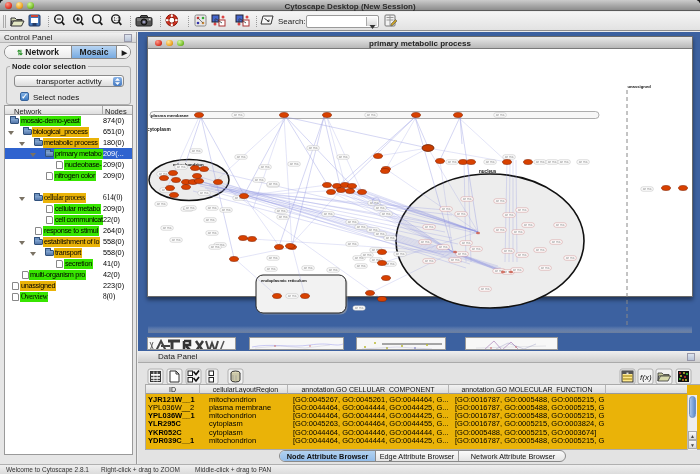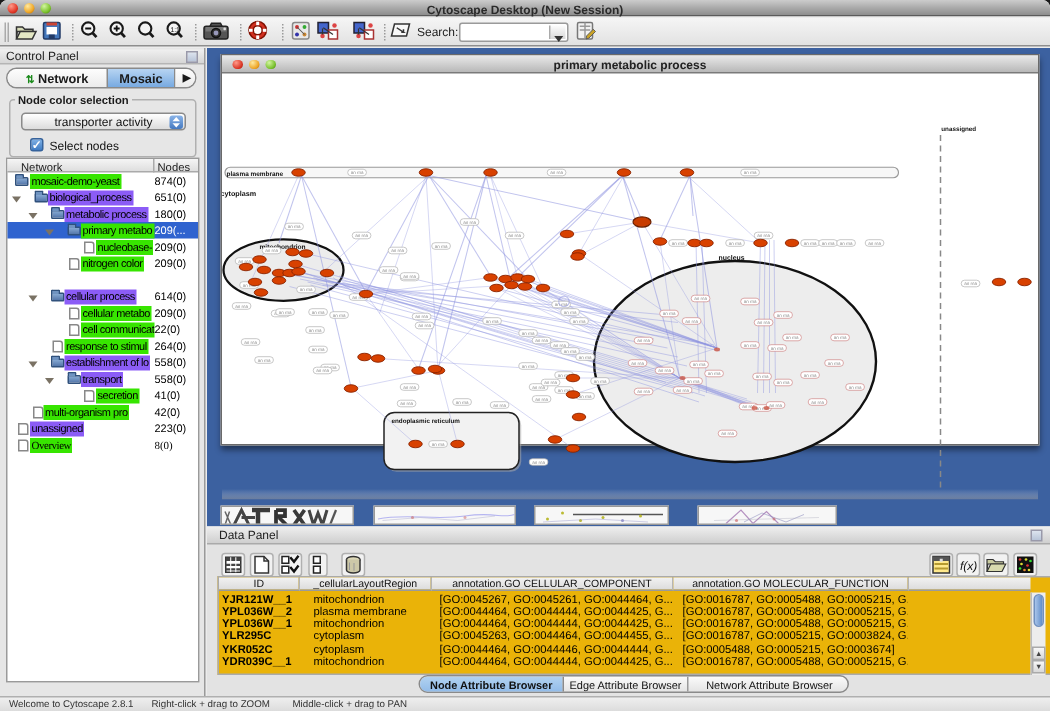--- a/index.html
+++ b/index.html
@@ -21,33 +21,33 @@
 .combo{position:absolute;left:7px;top:8px;width:110px;height:12px;border:1px solid #8a8a8a;border-radius:3px;background:linear-gradient(#ffffff,#dcdcdc);font-size:8px;text-align:center;line-height:11px;color:#111}
 .combo-btn{position:absolute;right:1px;top:1px;width:9px;height:9px;border-radius:2px;background:linear-gradient(#8ab4e8,#4579c0)}
 .chk{position:absolute;left:13px;top:25px;width:9px;height:9px;background:linear-gradient(#7fb0e4,#3f7cc4);border:1px solid #36639c;border-radius:2px;color:#fff;font-size:8px;line-height:8px;text-align:center;font-weight:bold}
 .chk-lab{position:absolute;left:26px;top:25.5px;font-size:8px;color:#111}
 .tree{position:absolute;left:4px;top:73px;width:129px;height:350px;background:#fff;border:1px solid #9a9a9a}
 .tree-head{position:absolute;left:0;top:0;width:127px;height:9px;background:linear-gradient(#f5f5f5,#dedede);border-bottom:1px solid #aaa;font-size:7.5px;color:#222}
 .trow{position:absolute;left:0;width:127px;height:11px;font-size:7.3px;line-height:11px;white-space:nowrap}
 .tlab{position:absolute;top:0.5px;height:10px;line-height:10px;padding:0 1px;color:#000;overflow:hidden;white-space:nowrap;letter-spacing:-0.3px}
 .tval{position:absolute;left:98px;top:0;color:#000}
 .grn{background:#37e500}
-.red{background:#8b5cf6}
+.red{background:#eab308}
 .folder{position:absolute;top:2.5px;width:9px;height:6.5px;background:linear-gradient(#85a8d2,#5577aa);border:1px solid #30517c;border-radius:1px}
 .folder:before{content:"";position:absolute;left:-1px;top:-3px;width:4px;height:2px;background:#6f93c0;border:1px solid #30517c;border-bottom:none;border-radius:1px 1px 0 0}
 .doc{position:absolute;top:1.5px;width:6.5px;height:8px;background:#fff;border:1px solid #888;border-radius:0 2px 0 0}
 .tri{position:absolute;top:4.5px;width:0;height:0;border-left:3px solid transparent;border-right:3px solid transparent;border-top:4px solid #7a7264}
 .desktop{position:absolute;left:138px;top:32px;width:562px;height:319px;background:#3c61a0}
 .frag{position:absolute;top:305px;height:13px;background:#f7f7f7;border:1px solid #999;overflow:hidden}
 .window{position:absolute;left:9px;top:4px;width:546px;height:261px;background:#fff;border:1px solid #6a6a6a;box-shadow:0 3px 4px rgba(0,0,0,.45)}
 .win-title{position:absolute;left:0;top:0;width:544px;height:12px;background:linear-gradient(#e9e9e9,#b8b8b8);border-bottom:1px solid #7a7a7a}
 .wlight{position:absolute;top:2.5px;width:6.5px;height:6.5px;border-radius:50%}
 .win-tlab{position:absolute;top:2px;width:544px;text-align:center;font-size:8px;font-weight:bold;color:#222}
 .datapanel{position:absolute;left:138px;top:351px;width:562px;height:113px;background:#e3e3e3}
-.dp-head{position:absolute;left:0;top:0;width:562px;height:12px;background:linear-gradient(#efefef,#cfcfcf);border-bottom:1px solid #aaa;font-size:8px;color:#222;padding-left:8px;line-height:12px}
+.dp-head{position:absolute;left:0;top:0;width:562px;height:12px;background:linear-gradient(#efefef,#cfcfcf);border-bottom:1px solid #aaa;font-size:8px;color:#222;padding-left:20px;line-height:12px}
 .dtable{position:absolute;left:7px;top:33px;width:608px;height:66px;background:#eab308;border:1px solid #aaa}
 .dth{position:absolute;top:0;height:9px;background:linear-gradient(#f2f2f2,#dcdcdc);border-right:1px solid #b5b5b5;border-bottom:1px solid #9a9a9a;font-size:7px;color:#111;text-align:center;line-height:9px;overflow:hidden}
 .drow{position:absolute;left:0;width:546px;height:8.6px;font-size:7.5px;color:#000;white-space:nowrap}
 .dcell{position:absolute;top:0;overflow:hidden;line-height:8.6px}
 .statusbar{position:absolute;left:0;top:464px;width:700px;height:10px;background:linear-gradient(#efefef,#dcdcdc);border-top:1px solid #b0b0b0;font-size:6.5px;color:#333}
 .sbt{position:absolute;top:1px}
 svg text{font-family:"Liberation Sans",sans-serif}
 </style></head>
 <body>
 <div class="app">
@@ -205,21 +205,21 @@
         <div class="trow" style="top:53px;">
           <span class="doc" style="left:51px"></span>
           <span class="tlab grn" style="left:59px;max-width:39px">nucleobase-</span>
           <span class="tval" style="color:#000">209(0)</span>
         </div>
         <div class="trow" style="top:64px;">
           <span class="doc" style="left:41px"></span>
           <span class="tlab grn" style="left:49px;max-width:49px">nitrogen color</span>
           <span class="tval" style="color:#000">209(0)</span>
         </div>
-        <div class="trow" style="top:86px;">
+        <div class="trow" style="top:86px;font-family:Liberation Serif, serif;">
           <span class="tri" style="left:14px"></span>
           <span class="folder" style="left:29px"></span>
           <span class="tlab red" style="left:38px;max-width:60px">cellular process</span>
           <span class="tval" style="color:#000">614(0)</span>
         </div>
         <div class="trow" style="top:97px;">
           <span class="doc" style="left:41px"></span>
           <span class="tlab grn" style="left:49px;max-width:49px">cellular metabo</span>
           <span class="tval" style="color:#000">209(0)</span>
         </div>
@@ -901,21 +901,21 @@
         <div class="dth" style="left:142px;width:161px">annotation.GO CELLULAR_COMPONENT</div>
         <div class="dth" style="left:303px;width:157px">annotation.GO MOLECULAR_FUNCTION</div>
         <div class="dth" style="left:460px;width:81px;border-right:none"></div>
         <div class="drow" style="top:10.5px">
           <span class="dcell" style="left:2px;width:51px;font-weight:bold">YJR121W__1</span>
           <span class="dcell" style="left:63px;width:78px">mitochondrion</span>
           <span class="dcell" style="left:147px;width:155px">[GO:0045267, GO:0045261, GO:0044464, G...</span>
           <span class="dcell" style="left:309px;width:150px">[GO:0016787, GO:0005488, GO:0005215, G...</span>
         </div>
         <div class="drow" style="top:18.8px">
-          <span class="dcell" style="left:2px;width:51px;font-weight:bold">YPL036W__2</span>
+          <span class="dcell" style="left:2px;width:51px;font-weight:normal">YPL036W__2</span>
           <span class="dcell" style="left:63px;width:78px">plasma membrane</span>
           <span class="dcell" style="left:147px;width:155px">[GO:0044464, GO:0044444, GO:0044425, G...</span>
           <span class="dcell" style="left:309px;width:150px">[GO:0016787, GO:0005488, GO:0005215, G...</span>
         </div>
         <div class="drow" style="top:27.1px">
           <span class="dcell" style="left:2px;width:51px;font-weight:bold">YPL036W__1</span>
           <span class="dcell" style="left:63px;width:78px">mitochondrion</span>
           <span class="dcell" style="left:147px;width:155px">[GO:0044464, GO:0044444, GO:0044425, G...</span>
           <span class="dcell" style="left:309px;width:150px">[GO:0016787, GO:0005488, GO:0005215, G...</span>
         </div>

